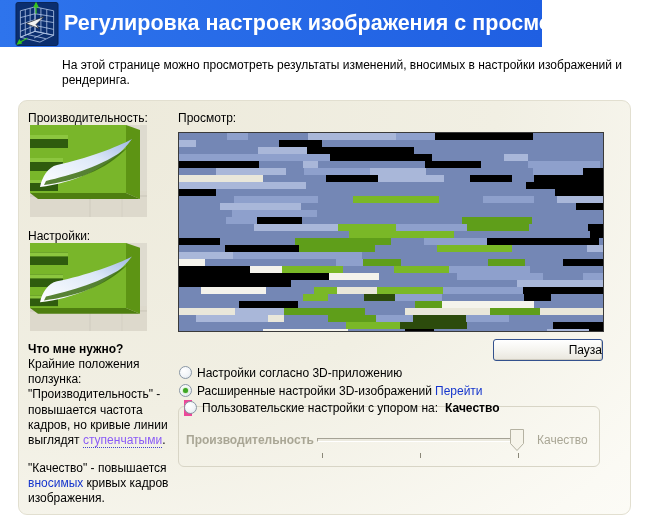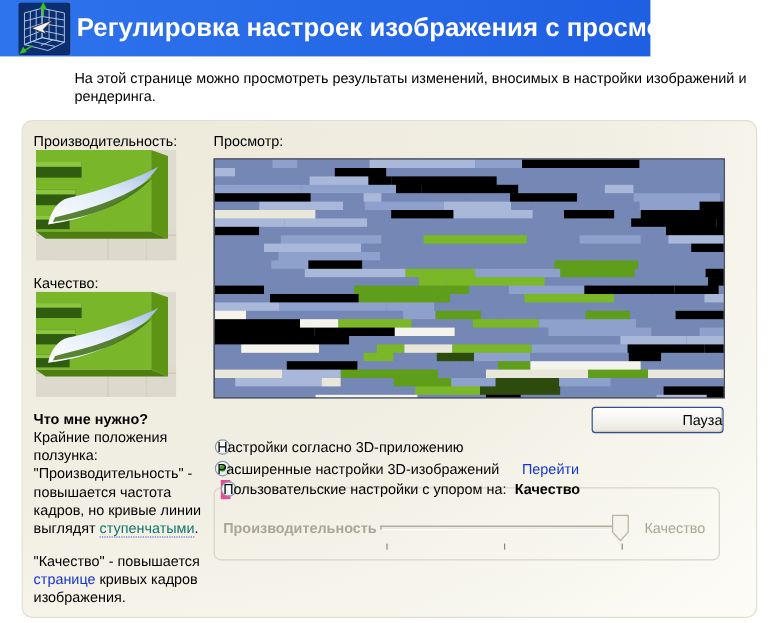--- a/index.html
+++ b/index.html
@@ -25,21 +25,21 @@
   .small-label { font-size:12px; color:#000; white-space:nowrap; }
   #perf-label { left:28px; top:111px; }
   #quality-label { left:28px; top:229px; }
   #thumb-performance { left:30px; top:125px; width:117px; height:92px; }
   #thumb-quality { left:30px; top:243px; width:117px; height:88px; }
 
   #help-heading { left:28px; top:342px; font-weight:bold; font-size:12px; }
   .help-para { left:28px; width:142px; line-height:15.2px; font-size:12px; }
   #help-para1 { top:357px; }
   #help-para2 { top:461px; }
-  .link-dotted { color:#0f766e; text-decoration:none; border-bottom:1px dotted #4343cf; cursor:pointer; }
+  .link-dotted { color:#8b5cf6; text-decoration:none; border-bottom:1px dotted #4343cf; cursor:pointer; }
   .link { color:#1535cd; cursor:pointer; white-space:nowrap; }
 
   
   #preview-label { left:178px; top:111px; }
   #preview-box { left:178px; top:132px; width:426px; height:200px; border:1px solid #3a3a3a; background:#7487b5; }
   #preview-box svg { display:block; }
 
   
   #pause-button { left:493px; top:339px; width:110px; height:22px;
                   border:1px solid #33518d; border-radius:3px;
@@ -48,21 +48,21 @@
                   font-size:12px; text-align:right; line-height:20px; cursor:pointer; }
 
   
   .radio-row { height:16px; line-height:16px; white-space:nowrap; }
   .radio-circle { position:absolute; width:13px; height:13px; border-radius:50%;
                   border:1px solid #8a97a5; top:1px;
                   background:radial-gradient(circle at 35% 30%, #ffffff 0%, #f2f5f8 55%, #d8e0e8 100%); }
   .radio-circle .dot { display:none; position:absolute; left:3px; top:3px; width:5px; height:5px;
                        border-radius:50%; background:#3ea524; box-shadow:0 0 2px #6fd24a; }
   .radio-row.checked .radio-circle .dot { display:block; }
-  .radio-label { position:absolute; left:2px; top:0;text-align:center; }
+  .radio-label { position:absolute; left:18px; top:0;text-align:center; }
   #radio-row-1 { left:179px; top:365px; }
   #radio-row-2 { left:179px; top:383px; }
   #radio-row-3 { left:184px; top:400px; background:#ec4899; padding-right:8px; }
   #goto-link { left:435px; top:384px; }
   .bold-value { font-weight:bold; margin-left:7px; }
 
   
   #slider-groupbox { left:178px; top:406px; width:422px; height:61px;
                      border:1px solid #d8d5c6; border-radius:6px; }
   .disabled-text { color:#a9a695; }
@@ -131,33 +131,33 @@
   <div>На этой странице можно просмотреть результаты изменений, вносимых в настройки изображений и рендеринга.</div>
 </div>
 
 <div id="panel" class="abs"></div>
 
 <div id="perf-label" class="abs small-label">Производительность:</div>
 <svg id="thumb-performance" class="abs">
     <use href="#nvlogo" width="117" height="92"></use>
   </svg>
 
-<div id="quality-label" class="abs small-label">Качество:</div>
+<div id="quality-label" class="abs small-label">Настройки:</div>
 <svg id="thumb-quality" class="abs">
     <use href="#nvlogo" width="117" height="88"></use>
   </svg>
 
 <div id="help-heading" class="abs">Что мне нужно?</div>
 
 <div id="help-para1" class="abs help-para">
   <span>Крайние положения ползунка: "Производительность" - повышается частота кадров, но кривые линии выглядят </span><span class="link-dotted">ступенчатыми</span><span>.</span>
 </div>
 
 <div id="help-para2" class="abs help-para">
-  <span>"Качество" - повышается </span><span class="link">странице</span><span> кривых кадров изображения.</span>
+  <span>"Качество" - повышается </span><span class="link">вносимых</span><span> кривых кадров изображения.</span>
 </div>
 
 <div id="preview-label" class="abs small-label">Просмотр:</div>
 <div id="preview-box" class="abs">
   <svg width="424" height="198" viewBox="0 0 424 198">
     <rect x="0" y="0" width="424" height="198" fill="#7487b5"></rect>
   <rect x="0" y="0" width="48" height="7.5" fill="#7487b5"></rect>
       <rect x="48" y="0" width="21" height="7.5" fill="#8ea0cc"></rect>
       <rect x="69" y="0" width="60" height="7.5" fill="#7487b5"></rect>
       <rect x="129" y="0" width="88" height="7.5" fill="#a9b7d9"></rect>

